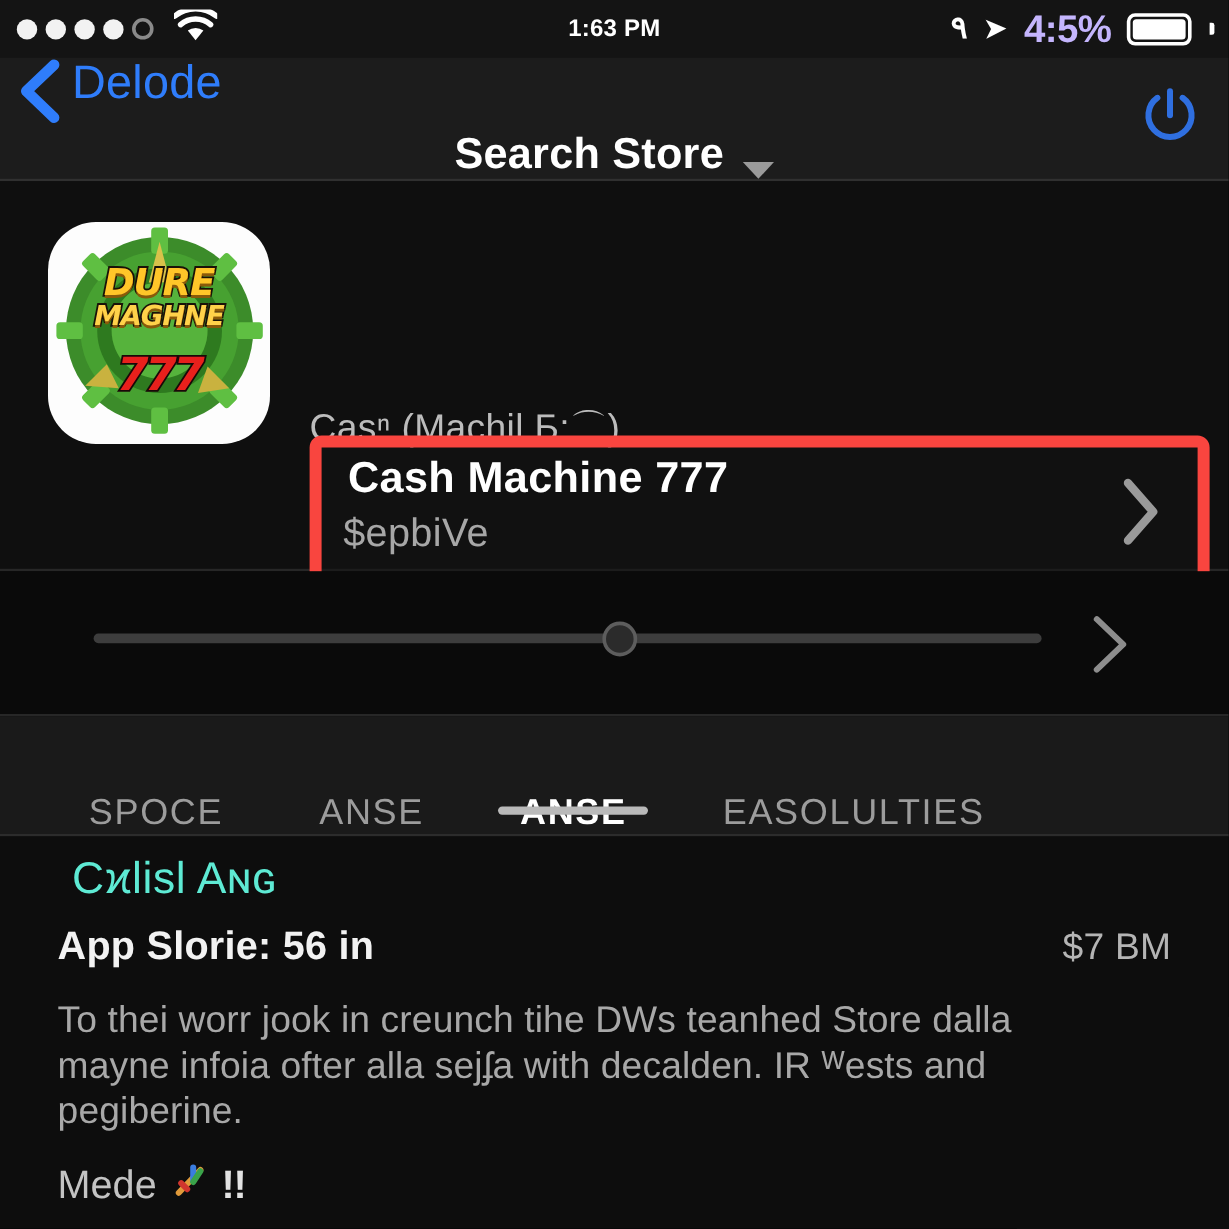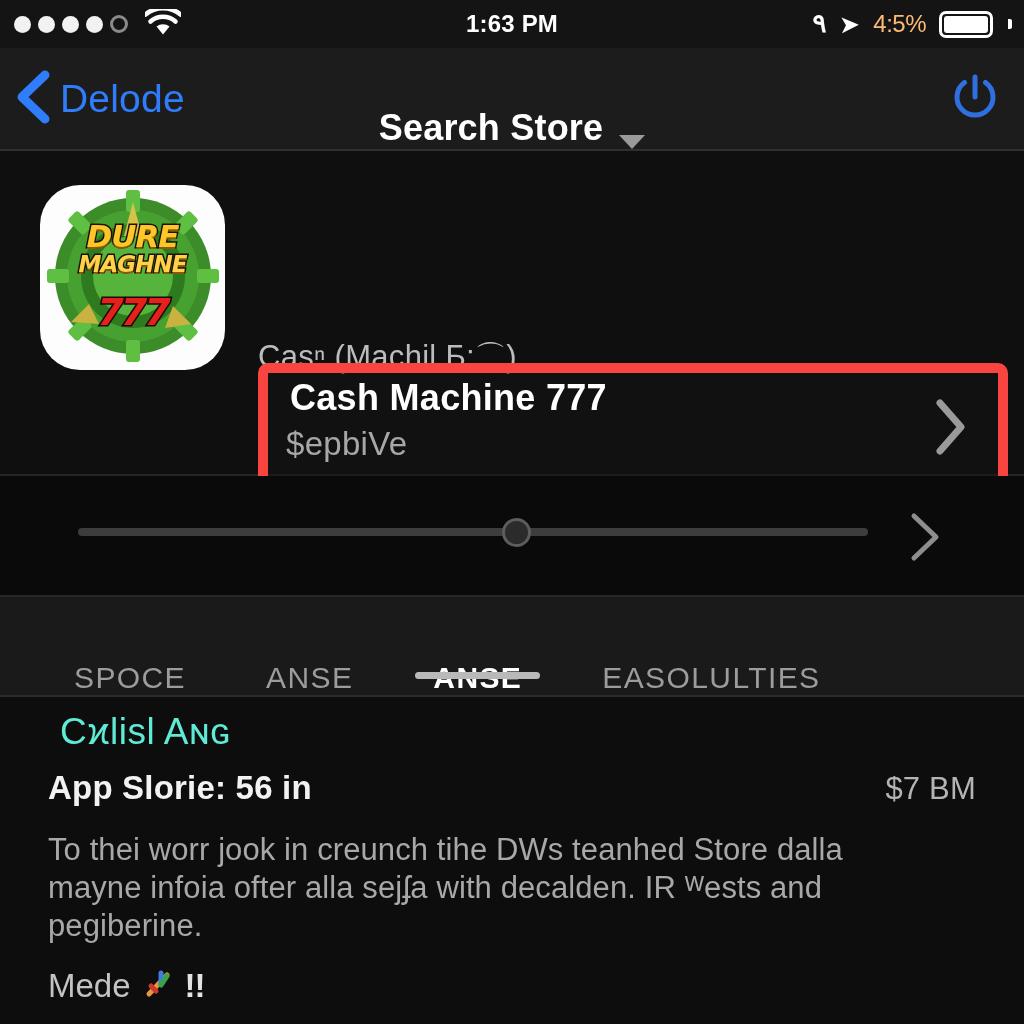--- a/index.html
+++ b/index.html
@@ -46,21 +46,21 @@
   }
   .wifi {
     margin-left: 10px;
     display: block;
   }
   .sb-center {
     position: absolute;
     left: 0; top: 0; width: 1024px; height: 48px;
     display: flex; align-items: center; justify-content: center;
     color: #ffffff;
-    font-size: 24px;
+    font-size: 20px;
     font-weight: bold;
     letter-spacing: 0.2px;
   }
   .sb-right {
     position: absolute;
     right: 12px; top: 0; height: 48px;
     display: flex; align-items: center; gap: 13px;
   }
   .loc-glyph {
     color: #ffffff;
@@ -69,23 +69,23 @@
     line-height: 1;
     font-family: "Liberation Serif", serif;
   }
   .arrow-glyph {
     color: #ffffff;
     font-size: 25px;
     line-height: 1;
     transform: rotate(-2deg);
   }
   .batt-pct {
-    color: #fdba74;
-    font-size: 24px;
-    font-weight: normal;
+    color: #c4b5fd;
+    font-size: 32px;
+    font-weight: bold;
     letter-spacing: -0.5px;
   }
   .batt-shell {
     position: relative;
     width: 54px; height: 27px;
     border: 3px solid #ffffff;
     border-radius: 7px;
     box-sizing: border-box;
     display: flex; align-items: center;
     padding: 2px;
@@ -107,21 +107,21 @@
   .navbar {
     position: absolute;
     left: 0; top: 48px;
     width: 1024px; height: 101px;
     background: #1c1c1c;
     border-bottom: 2px solid #303030;
   }
   .nav-back {
     position: absolute;
     left: 12px; top: 0; height: 101px;
-    display: flex; align-items: center; gap: 6px;
+    display: flex; align-items: flex-start; gap: 6px;
     cursor: pointer;
   }
   .chev-back {
     display: block;
   }
   .nav-back-label {
     color: #2f7dfb;
     font-size: 39px;
     letter-spacing: 0.2px;
   }

